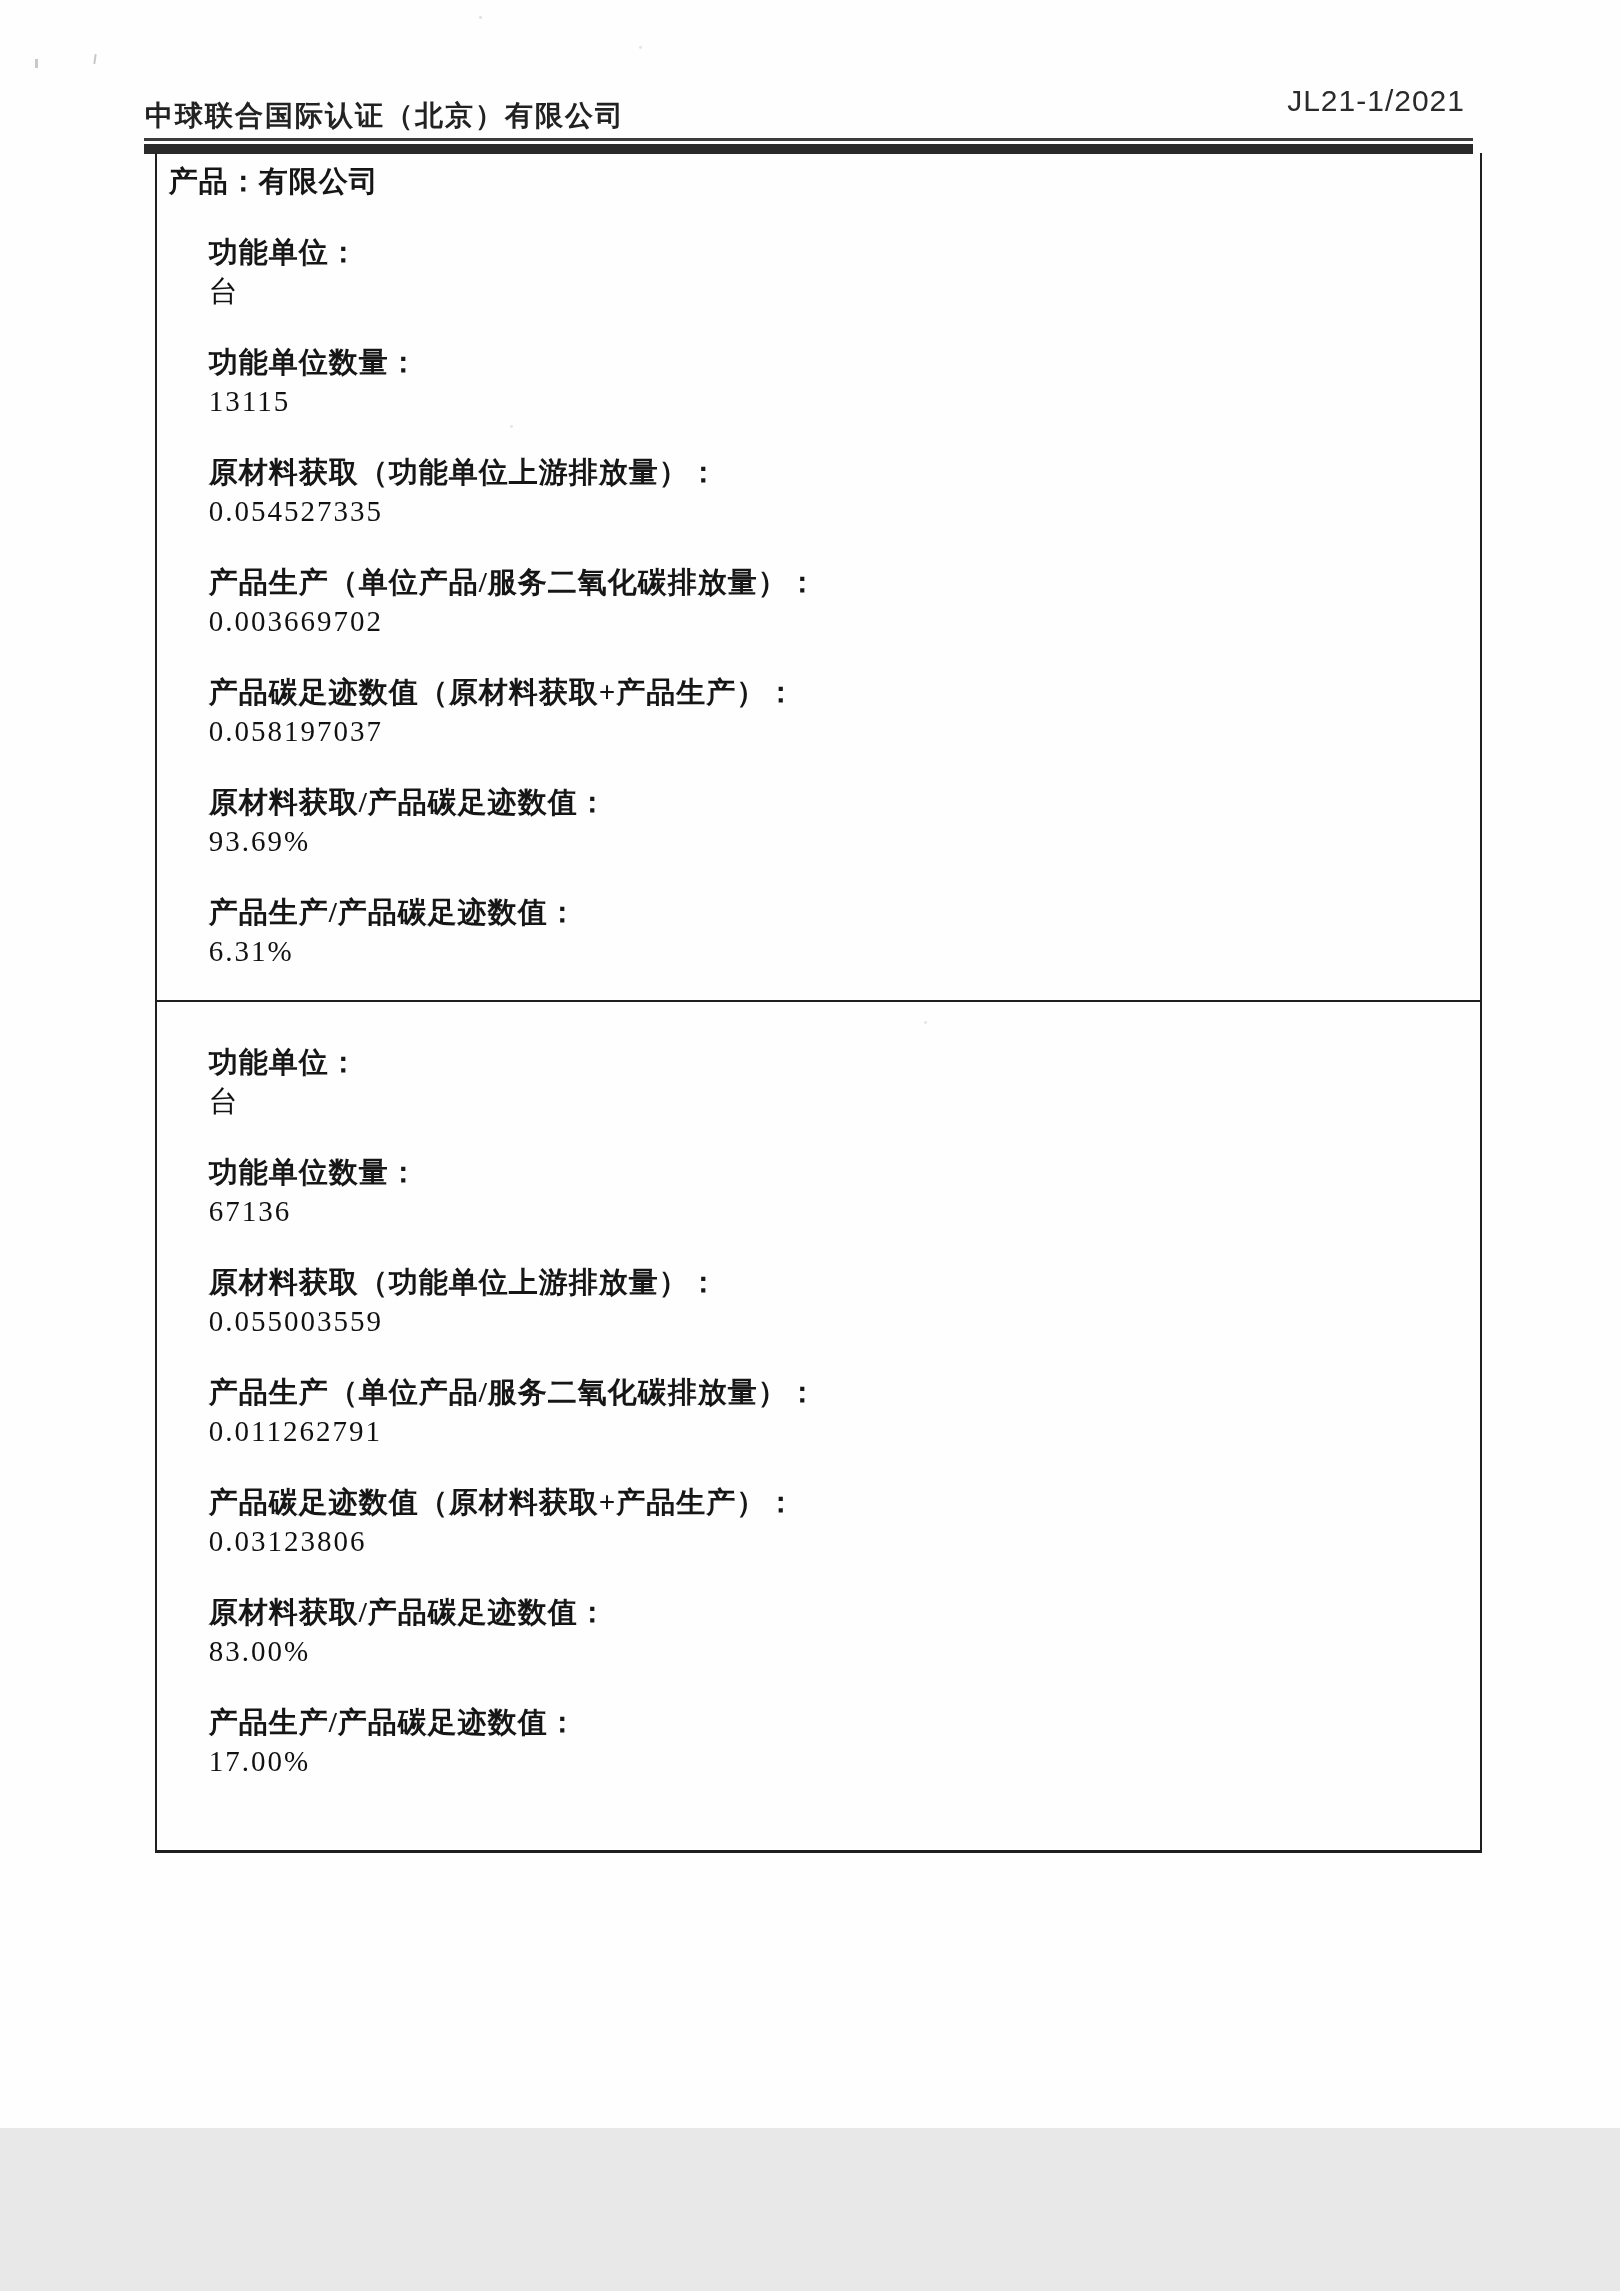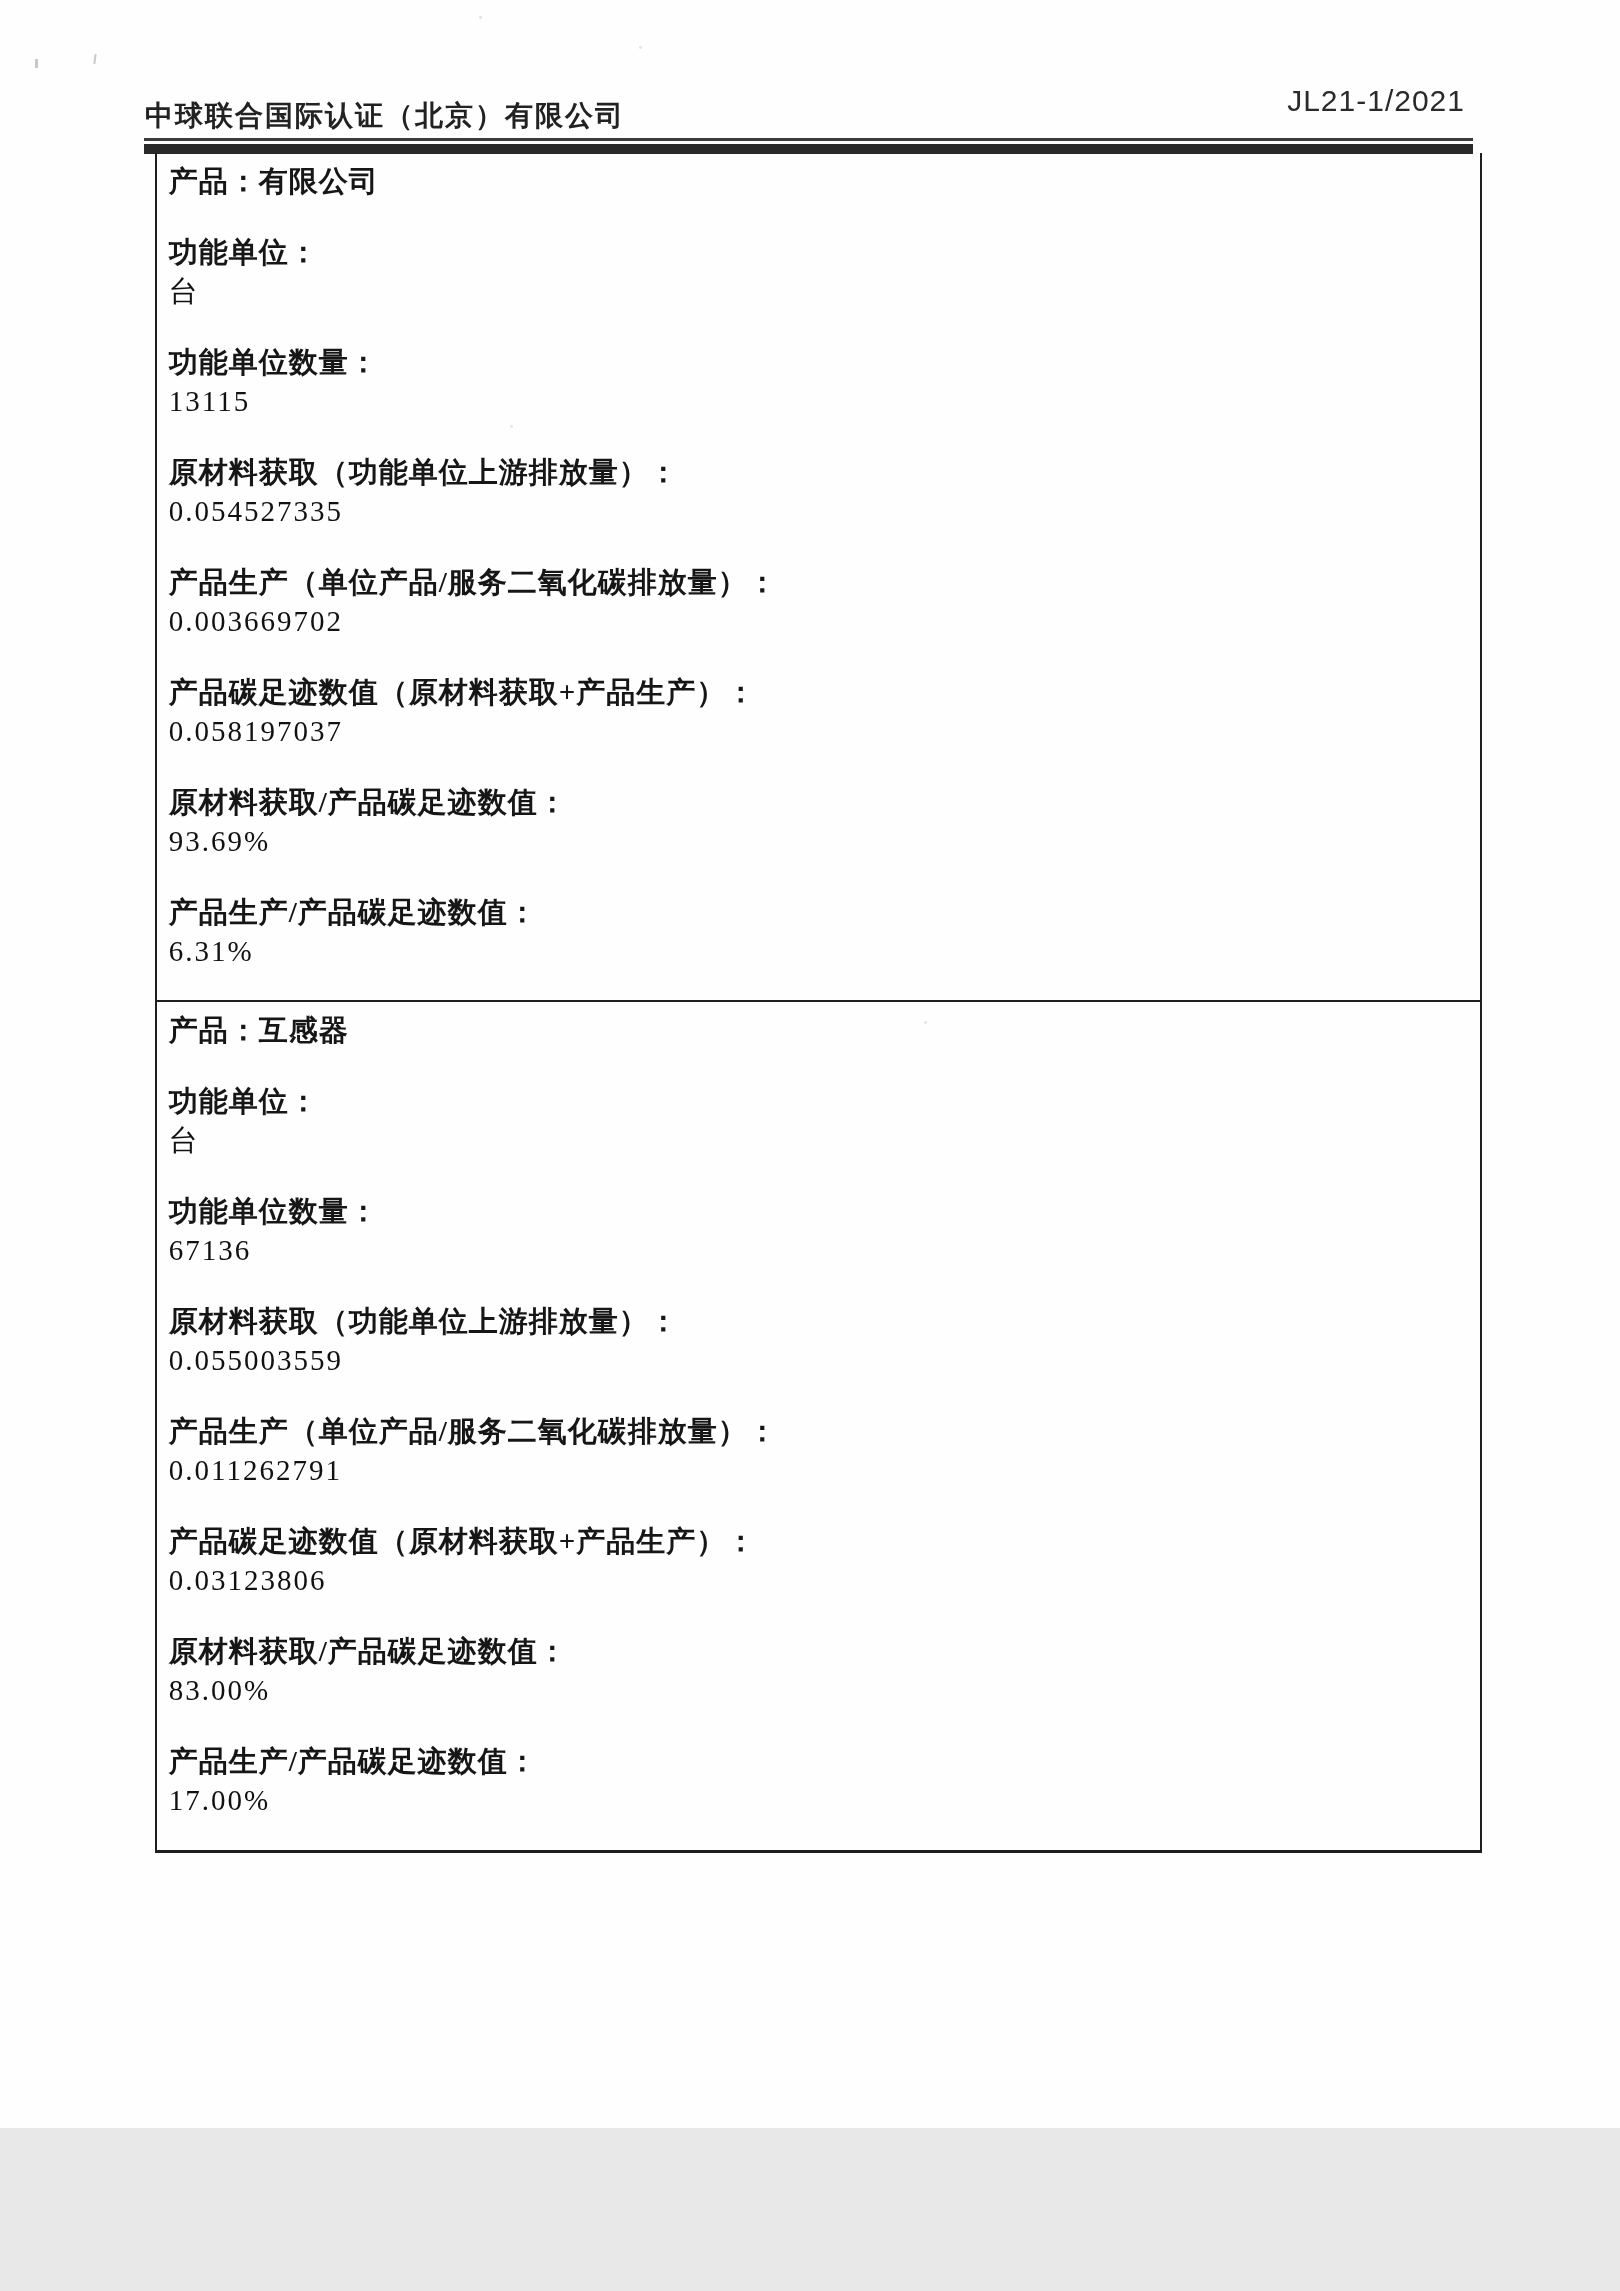--- a/index.html
+++ b/index.html
@@ -45,21 +45,21 @@
     padding:8.8px 23.5px 0 11.8px;
   }
   .pbox.first{height:849px;}
   .pbox.second{height:851px;border-bottom-width:3.9px;}
   .p-title{
     font-size:29px;line-height:39px;
     font-weight:600;
     color:#161616;
     letter-spacing:1px;
   }
-  .group{margin-top:32px;}
+  .group{margin-top:32px;margin-left:40px;}
   .f-label{
     font-size:29px;line-height:39px;
     font-weight:600;
     color:#161616;
     letter-spacing:1px;
   }
   .f-value{
     font-size:29px;line-height:39px;
     color:#111;
     letter-spacing:2px;
@@ -129,21 +129,20 @@
         <div class="f-label">原材料获取/产品碳足迹数值：</div>
         <div class="f-value">93.69%</div>
       </div>
       <div class="group">
         <div class="f-label">产品生产/产品碳足迹数值：</div>
         <div class="f-value">6.31%</div>
       </div>
     </div>
 
     <div class="pbox second">
-      <div class="p-title">产品：互感器</div>
 
       <div class="group">
         <div class="f-label">功能单位：</div>
         <div class="f-value">台</div>
       </div>
       <div class="group">
         <div class="f-label">功能单位数量：</div>
         <div class="f-value">67136</div>
       </div>
       <div class="group">

